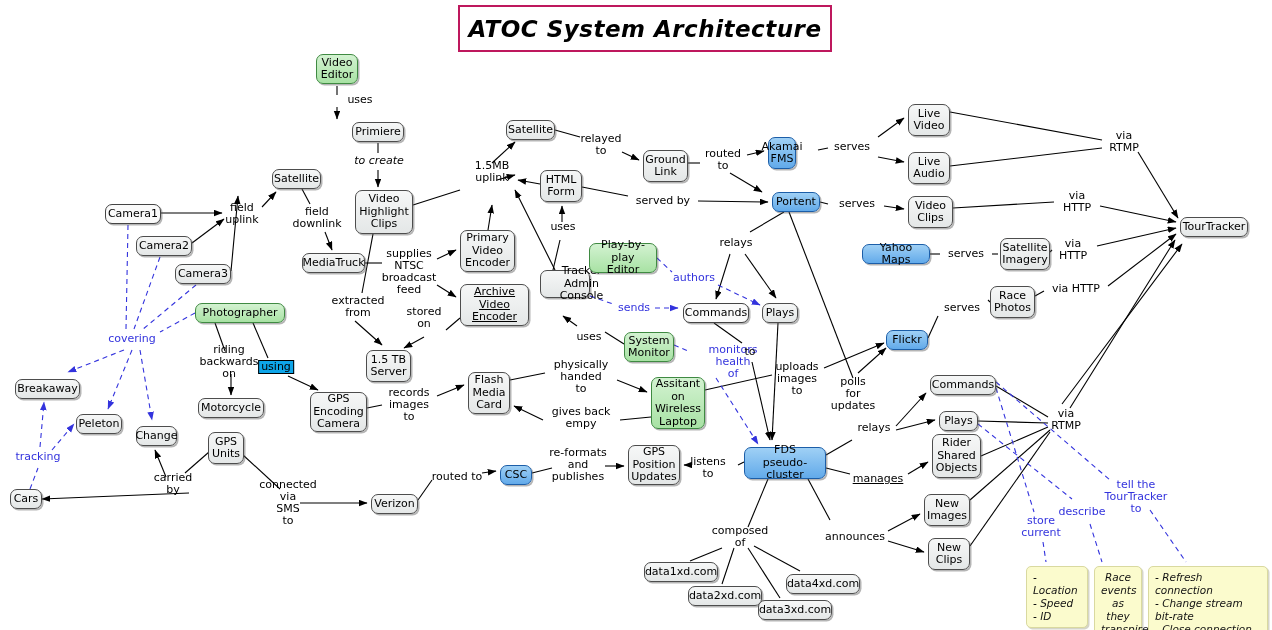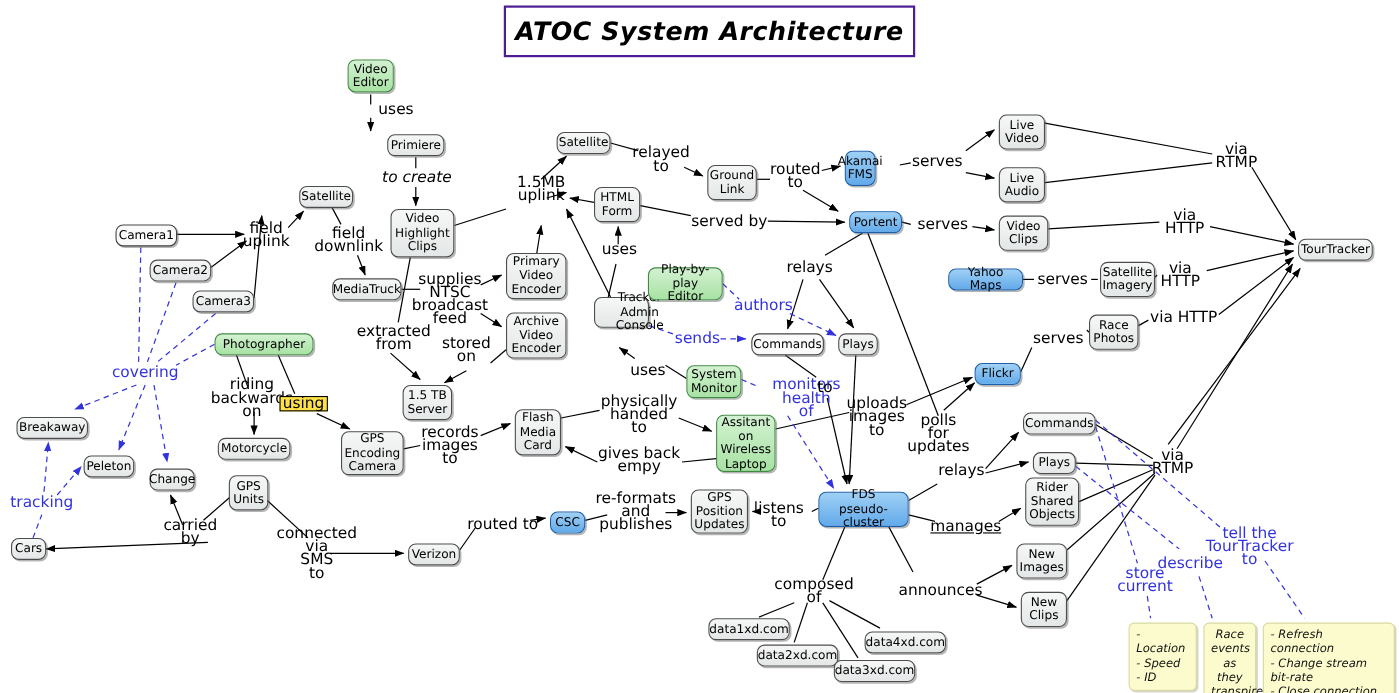--- a/index.html
+++ b/index.html
@@ -2,21 +2,21 @@
 <html><head>
 <meta charset="utf-8">
 <style>
   html,body{margin:0;padding:0;background:#ffffff;}
   body{width:1272px;height:630px;position:relative;overflow:hidden;
        font-family:"DejaVu Sans","Liberation Sans",sans-serif;}
   #canvas{position:absolute;left:0;top:0;width:1272px;height:630px;}
   svg#edges{position:absolute;left:0;top:0;width:1272px;height:630px;}
 
   
-  .title-box{position:absolute;border:2px solid #4c1d95;background:#fff;
+  .title-box{position:absolute;border:2px solid #be185d;background:#fff;
     display:flex;align-items:center;justify-content:center;}
   .title-box span{font-family:"DejaVu Sans","Liberation Sans",sans-serif;
     font-weight:bold;font-style:italic;font-size:23px;color:#000;letter-spacing:.5px;}
 
   
   .node{position:absolute;box-sizing:border-box;border:1px solid #555;
     border-radius:7px;display:flex;align-items:center;justify-content:center;
     text-align:center;font-size:11px;line-height:12.5px;color:#000;
     background:#eef0f0;box-shadow:1.5px 1.5px 0 rgba(90,90,90,.45);
     padding:1px 3px;}
@@ -26,25 +26,25 @@
   .node.plain{background:#fafafa;border-color:#444;box-shadow:1.5px 1.5px 0 rgba(90,90,90,.45);}
 
   
   .note{position:absolute;box-sizing:border-box;background:#fbfbcd;
     border:1px solid #d9d9a0;border-radius:5px;font-style:italic;
     font-size:10.5px;line-height:13px;color:#111;padding:4px 6px;
     box-shadow:1.5px 1.5px 0 rgba(150,150,120,.4);}
   .note.ctr{text-align:center;}
 
   
-  .elabel{position:absolute;font-size:14px;line-height:12px;color:#000;
+  .elabel{position:absolute;font-size:11px;line-height:12px;color:#000;
     text-align:center;background:transparent;white-space:pre;
     transform:translate(-50%,-50%);}
   .elabel.blue{color:#3333dd;}
-  .elabel.boxed{border:1px solid #000;background:#fde047;padding:0 2px;}
+  .elabel.boxed{border:1px solid #000;background:#0ea5e9;padding:0 2px;}
 </style>
 </head>
 <body>
 
 <div id="canvas">
 
   <svg id="edges" viewBox="0 0 1272 630">
     <defs>
       <marker id="ah" markerWidth="9" markerHeight="9" refX="7.5" refY="3" orient="auto">
         <path d="M0,0 L8,3 L0,6 Z" fill="#000"></path>
@@ -250,21 +250,21 @@
     <div class="node grey" style="left: 371px; top: 494px; width: 47px; height: 20px; white-space: pre-line;">Verizon</div>
     <div class="node blue" style="left: 500px; top: 465px; width: 32px; height: 20px; white-space: pre-line;">CSC</div>
     <div class="node grey" style="left: 628px; top: 445px; width: 52px; height: 40px; white-space: pre-line;">GPS
 Position
 Updates</div>
     <div class="node grey" style="left: 366px; top: 350px; width: 45px; height: 32px; white-space: pre-line;">1.5 TB
 Server</div>
     <div class="node grey" style="left: 460px; top: 230px; width: 55px; height: 42px; white-space: pre-line;">Primary
 Video
 Encoder</div>
-    <div class="node grey" style="left: 460px; top: 284px; width: 55px; height: 42px; white-space: pre-line;">Archive
+    <div class="node grey" style="left: 460px; top: 284px; width: 69px; height: 42px; white-space: pre-line; text-decoration: underline;">Archive
 Video
 Encoder</div>
     <div class="node grey" style="left: 468px; top: 372px; width: 42px; height: 42px; white-space: pre-line;">Flash
 Media
 Card</div>
     <div class="node green" style="left: 651px; top: 377px; width: 54px; height: 52px; white-space: pre-line;">Assitant
 on
 Wireless
 Laptop</div>
     <div class="node grey" style="left: 540px; top: 270px; width: 50px; height: 28px; white-space: pre-line; padding-left: 36px;">Tracker

